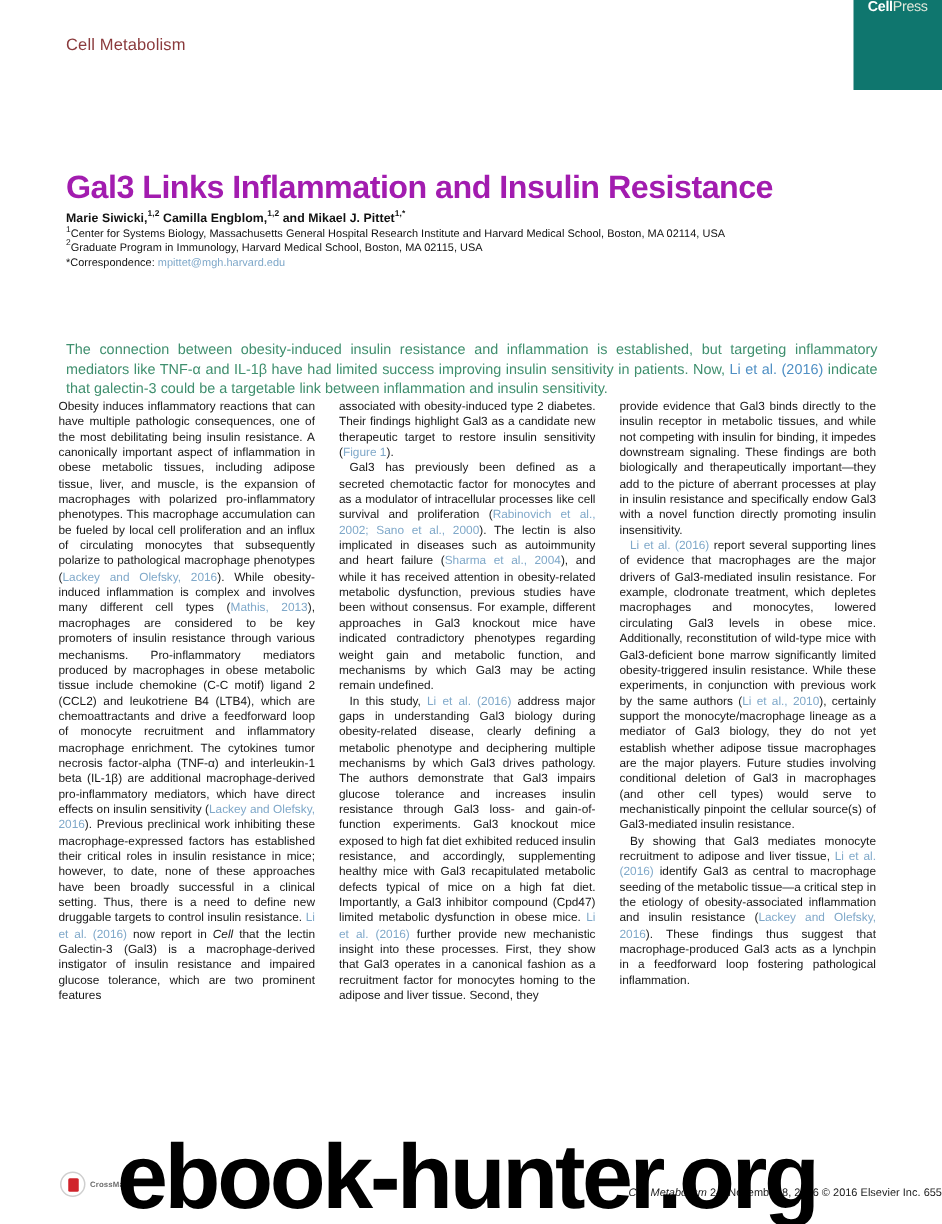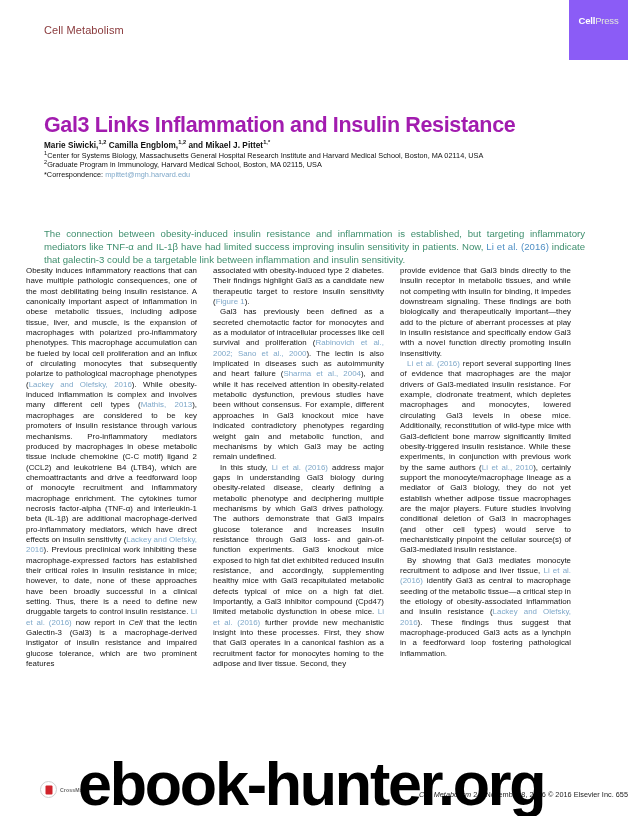--- a/index.html
+++ b/index.html
@@ -16,23 +16,23 @@
     -webkit-font-smoothing: antialiased;
   }
 
   
   .cellpress-badge {
     position: absolute;
     top: 0;
     right: 0;
     width: 59px;
     height: 60px;
-    background: #8b5cf6;
+    background: #0f766e;
     display: flex;
-    align-items: center;
+    align-items: flex-start;
     justify-content: center;
     padding-bottom: 18px;
     box-sizing: border-box;
   }
   .cellpress-badge .cp-text {
     font-size: 9.5px;
     letter-spacing: -0.2px;
     line-height: 1;
     white-space: nowrap;
   }
@@ -128,21 +128,21 @@
     letter-spacing: 0.01px;
     margin-top: 28px;
   }
   .summary .cite {
     color: #4f8fc4;
   }
 
   
   .columns {
     position: absolute;
-    left: 26px;
+    left: 39px;
     top: 266px;
     width: 546px;
     height: 512px;
     display: flex;
     gap: 16px;
   }
   .col {
     width: 171px;
     font-size: 7.9px;
     line-height: 10.35px;

